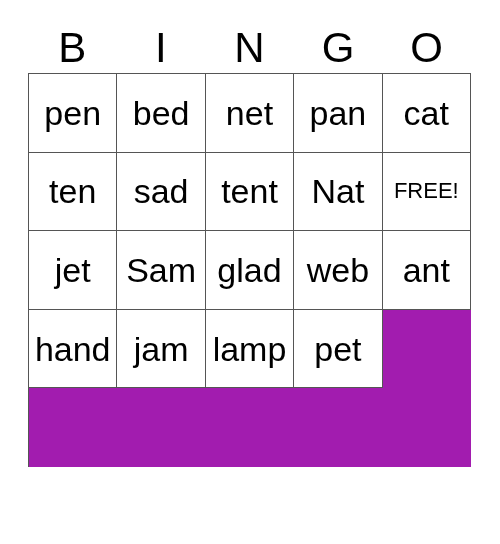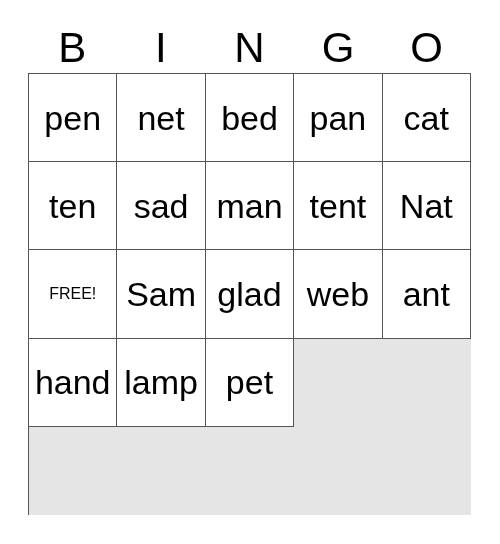--- a/index.html
+++ b/index.html
@@ -39,49 +39,49 @@
     letter-spacing: 0;
     color: #000000;
     user-select: none;
   }
   
   #grid {
     position: absolute;
     left: 28px;
     top: 73px;
     width: 443px;
-    height: 442px;
+    height: 394px;
     display: grid;
     grid-template-columns: repeat(5, 1fr);
     grid-template-rows: repeat(5, 1fr);
     border-top: 1px solid #555555;
     border-left: 1px solid #555555;
     box-sizing: border-box;
-    background: #e5e5e5;
+    background: #a21caf;
   }
   .cell {
     border-right: 1px solid #555555;
     border-bottom: 1px solid #555555;
     box-sizing: border-box;
     display: flex;
     align-items: center;
     justify-content: center;
     overflow: hidden;
     background: #ffffff;
   }
   .cell-text {
     font-size: 34px;
     line-height: 1;
     color: #000000;
     white-space: nowrap;
     text-align: center;
     user-select: none;
   }
   .cell-text.free-space {
-    font-size: 16px;
+    font-size: 22px;
   }
 </style>
 </head>
 <body>
 
 <div id="bingo-card">
 
   <div id="header-row">
     <div class="header-letter">B</div>
     <div class="header-letter">I</div>
@@ -89,69 +89,72 @@
     <div class="header-letter">G</div>
     <div class="header-letter">O</div>
   </div>
 
   <div id="grid">
 
     <div class="cell">
       <span class="cell-text">pen</span>
     </div>
     <div class="cell">
-      <span class="cell-text">net</span>
+      <span class="cell-text">bed</span>
     </div>
     <div class="cell">
-      <span class="cell-text">bed</span>
+      <span class="cell-text">net</span>
     </div>
     <div class="cell">
       <span class="cell-text">pan</span>
     </div>
 
     <div class="cell">
       <span class="cell-text">cat</span>
     </div>
     <div class="cell">
       <span class="cell-text">ten</span>
     </div>
     <div class="cell">
       <span class="cell-text">sad</span>
     </div>
-    <div class="cell">
-      <span class="cell-text">man</span>
-    </div>
 
     <div class="cell">
       <span class="cell-text">tent</span>
     </div>
     <div class="cell">
       <span class="cell-text">Nat</span>
     </div>
     <div class="cell">
       <span class="cell-text free-space">FREE!</span>
+    </div>
+    <div class="cell">
+      <span class="cell-text">jet</span>
     </div>
     <div class="cell">
       <span class="cell-text">Sam</span>
     </div>
 
     <div class="cell">
       <span class="cell-text">glad</span>
     </div>
     <div class="cell">
       <span class="cell-text">web</span>
     </div>
     <div class="cell">
       <span class="cell-text">ant</span>
     </div>
     <div class="cell">
       <span class="cell-text">hand</span>
     </div>
 
     <div class="cell">
+      <span class="cell-text">jam</span>
+    </div>
+    <div class="cell">
       <span class="cell-text">lamp</span>
     </div>
     <div class="cell">
       <span class="cell-text">pet</span>
     </div>
 
   </div>
 </div>
 
 </body></html>

